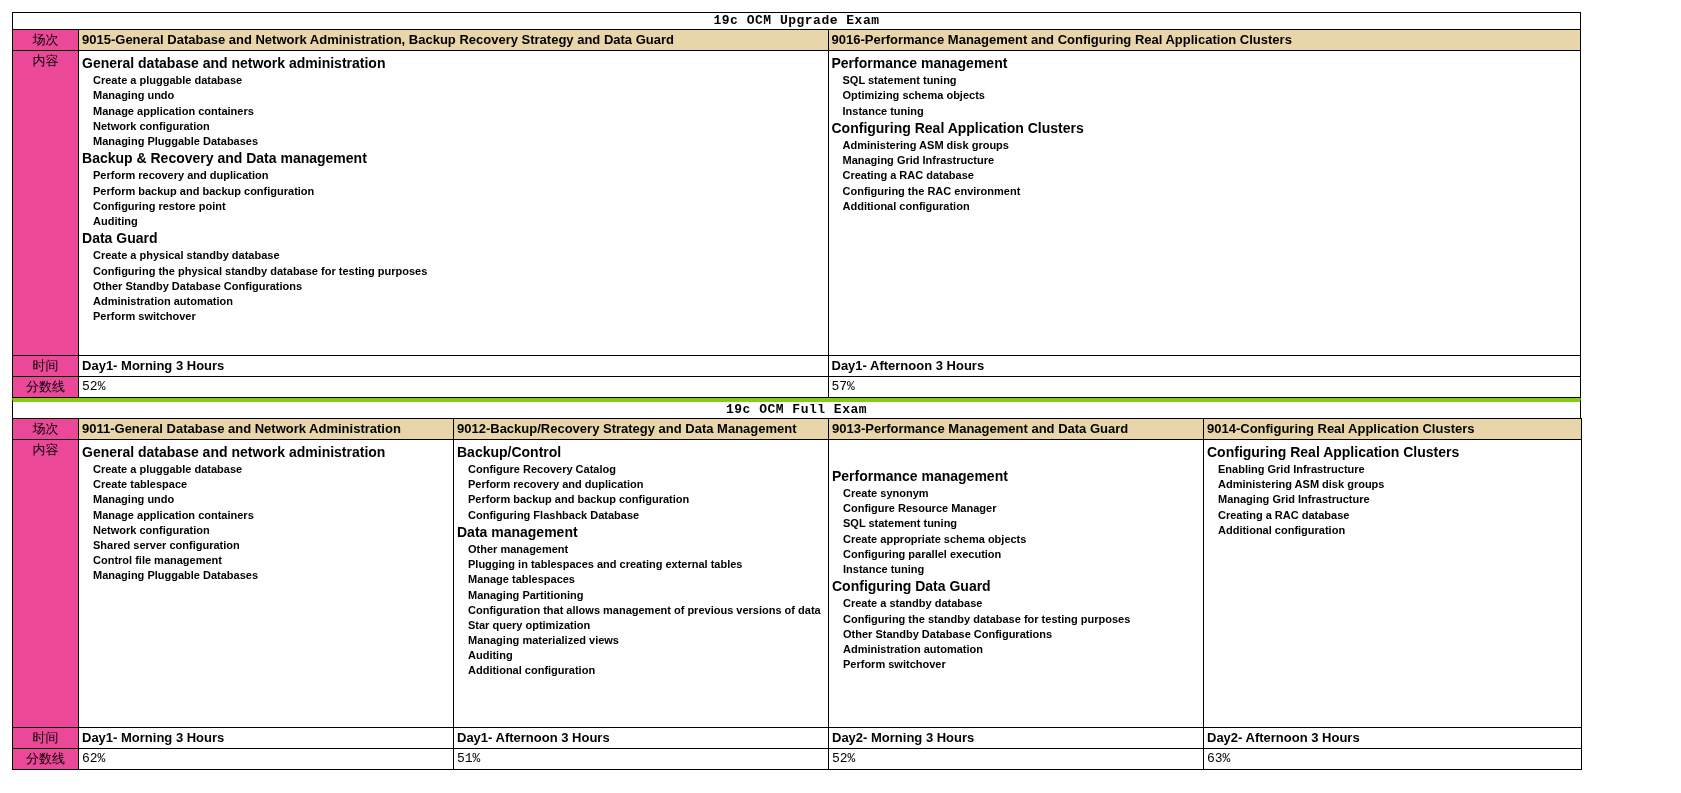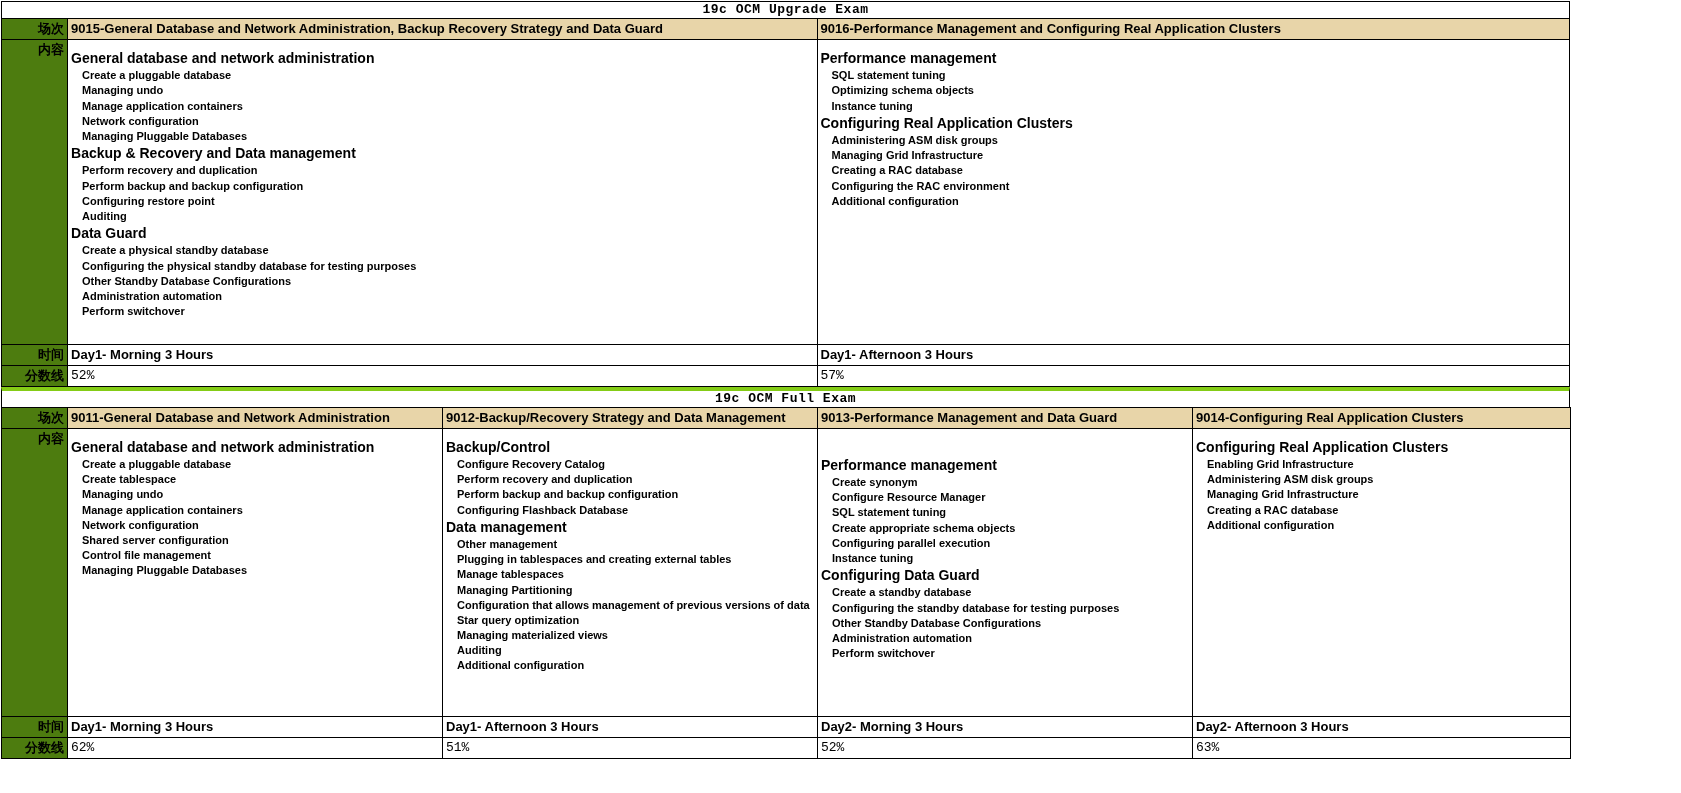--- a/index.html
+++ b/index.html
@@ -8,21 +8,21 @@
     background: #ffffff;
   }
   body {
     font-family: "Liberation Sans", sans-serif;
     font-size: 13px;
     color: #000000;
     width: 1681px;
   }
   .page {
     width: 1569px;
-    margin: 1px;
+    margin: 12px;
     padding: 0;
   }
   table.grid {
     border-collapse: collapse;
     table-layout: fixed;
     width: 1569px;
   }
   table.grid td {
     border: 1px solid #000000;
     vertical-align: top;
@@ -41,24 +41,24 @@
     border: 1px solid #000000;
     border-bottom: none;
   }
   .hdrcell {
     background: #e8d5a9;
     font-weight: bold;
     font-size: 13px;
     vertical-align: top;
   }
   .labelcell {
-    font-weight: bold;
-    background: #4d7c0f;
+    font-weight: normal;
+    background: #ec4899;
     vertical-align: middle;
-    text-align: right;
+    text-align: center;
     font-size: 13px;
   }
   .sect {
     font-weight: bold;
     font-size: 14px;
     margin: 0;
     padding: 0;
     line-height: 1.38;
   }
   .item {
@@ -74,21 +74,21 @@
   }
   .scorecell {
     font-family: "Liberation Mono", monospace;
     font-weight: normal;
     font-size: 12px;
   }
   .vcenter {
     vertical-align: middle;
   }
   .content-block {
-    padding-top: 8px;
+    padding-top: 2px;
   }
 </style>
 </head>
 <body>
 
 <div class="page">
 
   <div class="banner">19c OCM Upgrade Exam</div>
 
   <table class="grid">

